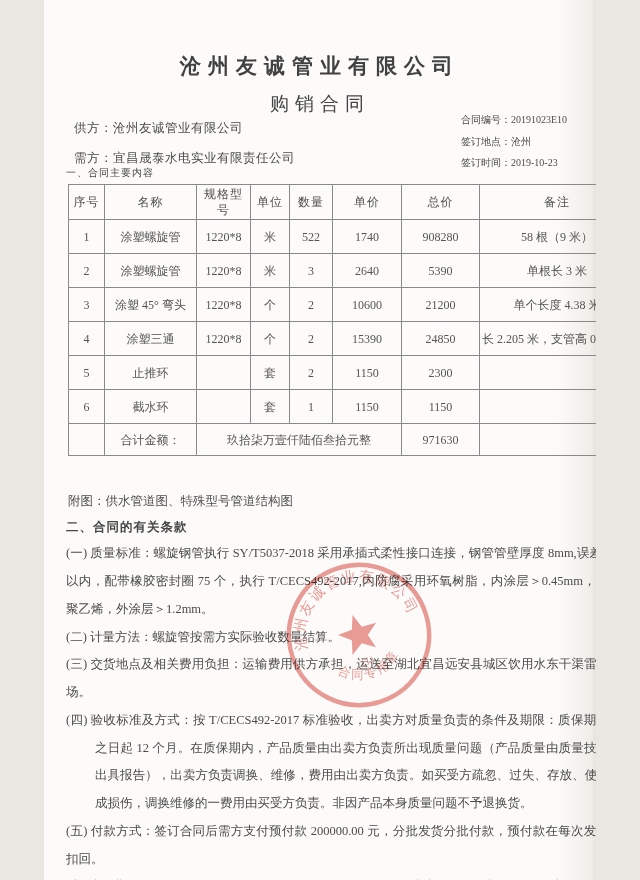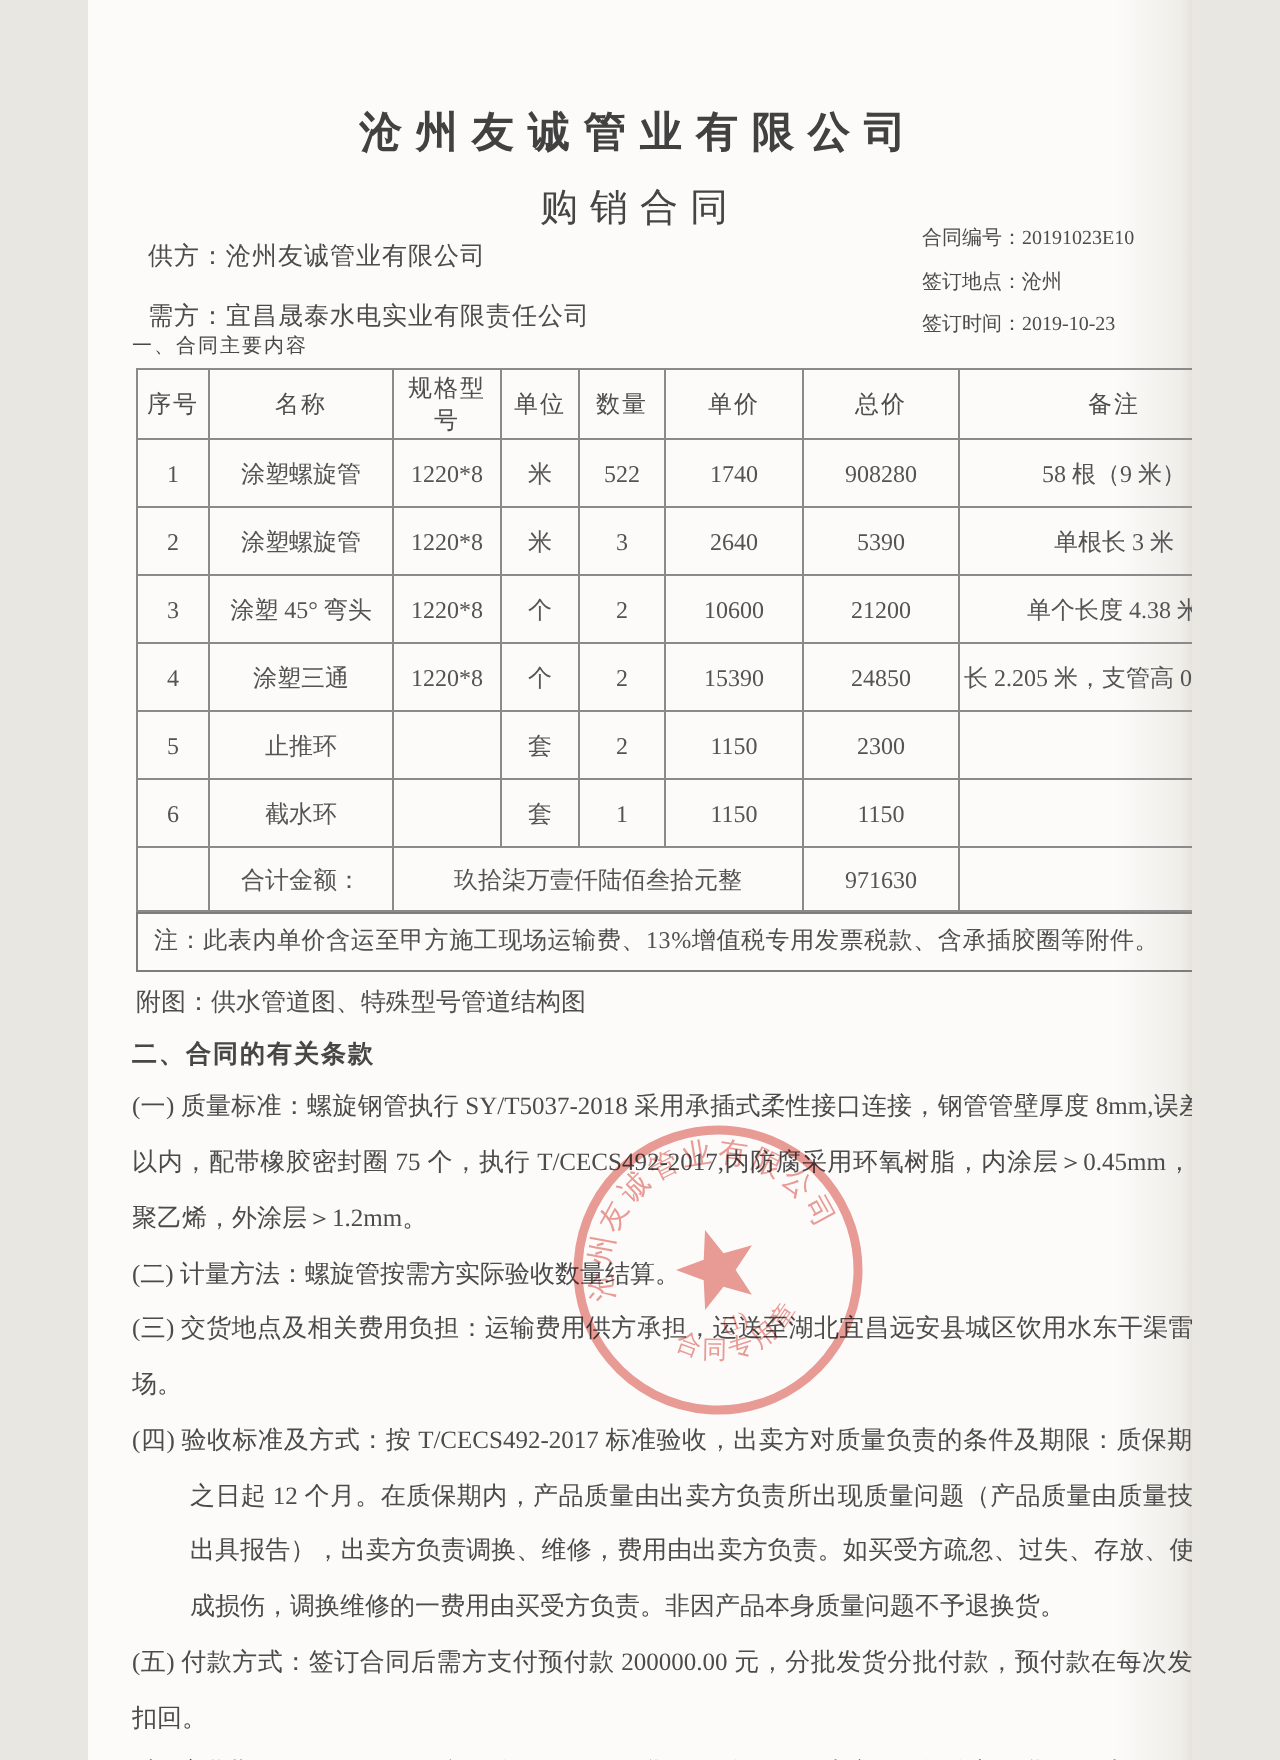--- a/index.html
+++ b/index.html
@@ -164,21 +164,20 @@
     <tr class="total-row">
       <td></td>
       <td>合计金额：</td>
       <td colspan="4">玖拾柒万壹仟陆佰叁拾元整</td>
       <td>971630</td>
       <td></td>
     </tr>
   </tbody>
     </table>
 
-  <div class="note-box">注：此表内单价含运至甲方施工现场运输费、13%增值税专用发票税款、含承插胶圈等附件。</div>
   <div class="attachment-line">附图：供水管道图、特殊型号管道结构图</div>
 
   <div class="terms">
     <div class="terms-heading">二、合同的有关条款</div>
     <p class="clause">(一) 质量标准：螺旋钢管执行 SY/T5037-2018 采用承插式柔性接口连接，钢管管壁厚度 8mm,误差控制在 2%以内，配带橡胶密封圈 75 个，执行 T/CECS492-2017,内防腐采用环氧树脂，内涂层＞0.45mm，外防腐采用聚乙烯，外涂层＞1.2mm。</p>
     <p class="clause">(二) 计量方法：螺旋管按需方实际验收数量结算。</p>
     <p class="clause">(三) 交货地点及相关费用负担：运输费用供方承担，运送至湖北宜昌远安县城区饮用水东干渠雷家河工地现场。</p>
     <p class="clause hang">(四) 验收标准及方式：按 T/CECS492-2017 标准验收，出卖方对质量负责的条件及期限：质保期自合同签订之日起 12 个月。在质保期内，产品质量由出卖方负责所出现质量问题（产品质量由质量技术监督部门出具报告），出卖方负责调换、维修，费用由出卖方负责。如买受方疏忽、过失、存放、使用不当等造成损伤，调换维修的一费用由买受方负责。非因产品本身质量问题不予退换货。</p>
     <p class="clause">(五) 付款方式：签订合同后需方支付预付款 200000.00 元，分批发货分批付款，预付款在每次发货中按比例扣回。</p>
     <p class="clause">(六) 交货期限：收到预付款后 10 个工作开始发货，20 个工作日内必须保证全部发货到工地。</p>

